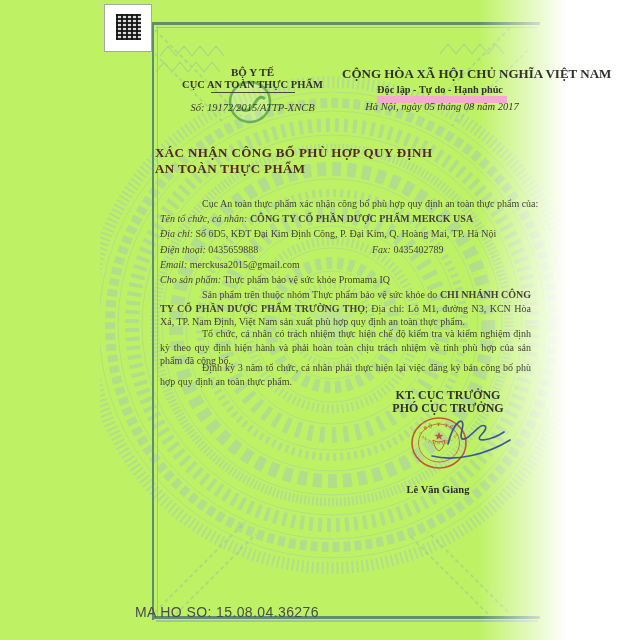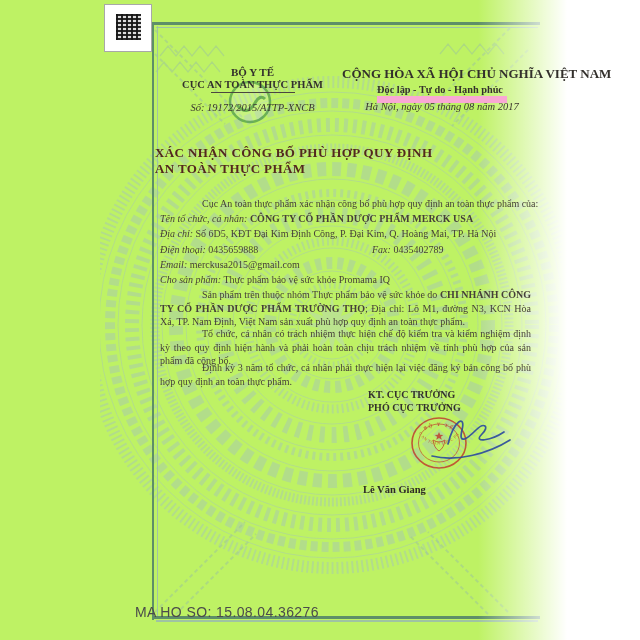--- a/index.html
+++ b/index.html
@@ -58,25 +58,25 @@
   .fax{position:absolute;left:212px;}
   .phone-line{position:relative;}
   .para{position:absolute;left:160px;width:371px;z-index:5;font-size:10px;line-height:13.5px;
     text-indent:42px;text-align:justify;color:#453f38;}
   .para-manufacturer{top:288px;}
   .para-responsibility{top:327px;}
   .para-renewal{top:361px;}
   
   .recipients{position:absolute;left:162px;top:389px;z-index:5;font-size:10.3px;line-height:12.2px;color:#453f38;}
   .recipients .cap{font-weight:bold;font-style:italic;}
-  .signer-titles{position:absolute;left:368px;top:389px;width:160px;z-index:5;
-    font-weight:bold;font-size:10px;line-height:12.5px;color:#33302c;}
+  .signer-titles{position:absolute;left:368px;top:389px;width:160px;z-index:5;text-align:center;
+    font-weight:bold;font-size:12px;line-height:12.5px;color:#33302c;}
   .stamp-svg{position:absolute;left:406px;top:414px;z-index:6;opacity:.82;}
   .sig-svg{position:absolute;left:404px;top:402px;z-index:7;opacity:.9;}
-  .signer-name{position:absolute;left:363px;top:484px;width:150px;z-index:5;
+  .signer-name{position:absolute;left:363px;top:484px;width:150px;z-index:5;text-align:center;
     font-weight:bold;font-size:10.5px;color:#2e2a26;}
   
   .bottom-label{position:absolute;left:135px;top:604px;z-index:8;
     font-family:"Liberation Sans", sans-serif;font-size:14px;letter-spacing:.4px;color:#4b4b4b;}
 </style>
 </head>
 <body>
 
 <div class="page">
 

